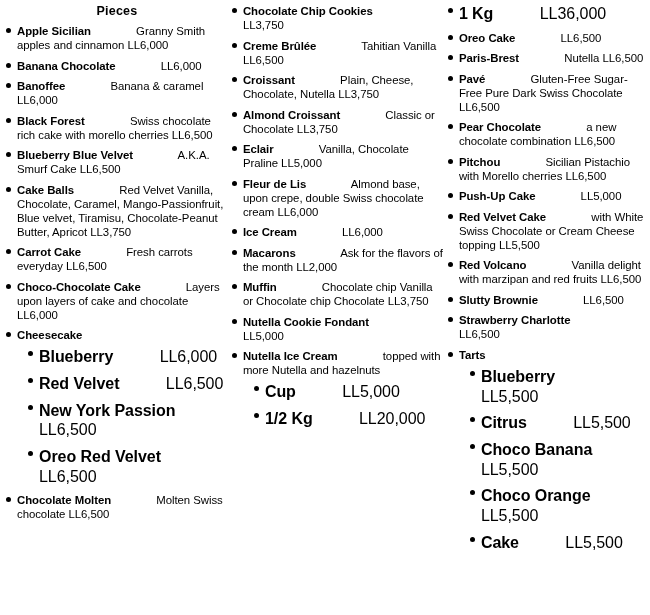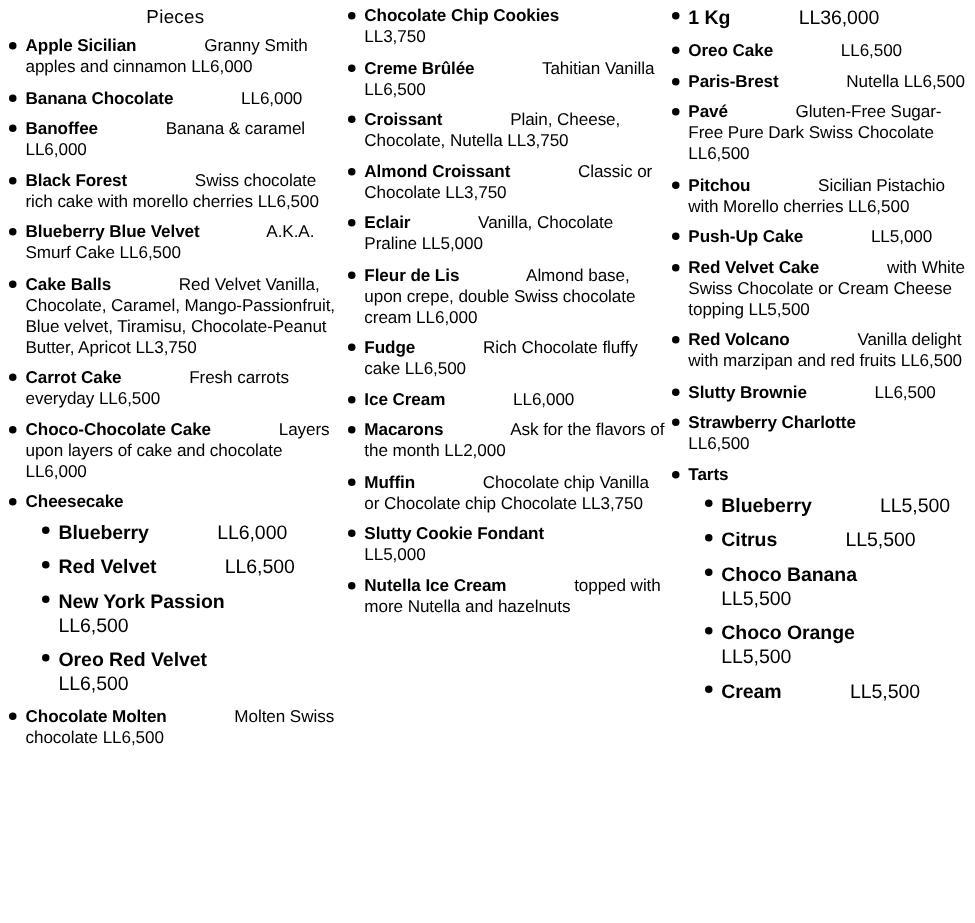--- a/index.html
+++ b/index.html
@@ -30,21 +30,21 @@
   .col {
     box-sizing: border-box;
   }
   .col-1 { width: 228px; padding-right: 4px; }
   .col-2 { width: 218px; padding-right: 4px; }
   .col-3 { width: 198px; }
 
   .col-title {
     text-align: center;
     font-size: 12.5px;
-    font-weight: normal;
+    font-weight: bold;
     margin: 0 0 6px 0;
     letter-spacing: 0.2px;
   }
 
   ul.items {
     list-style: none;
     margin: 0;
     padding: 0;
   }
   li.item {
@@ -59,21 +59,21 @@
     position: absolute;
     left: 0px;
     top: 4px;
     width: 5px;
     height: 5px;
     border-radius: 50%;
     background: #000000;
   }
   li.item.sub {
     padding-left: 11px;
-    font-size: 13px;
+    font-size: 16px;
     margin-bottom: 7px;
   }
   ul.subitems {
     list-style: none;
     margin: 5px 0 0 0;
     padding: 0 0 0 11px;
   }
   .name {
     font-weight: bold;
   }
@@ -110,45 +110,48 @@
     </div>
 
     <div class="col col-2">
       <ul class="items">
           <li class="item"><span class="bullet"></span><span class="name">Chocolate Chip Cookies</span><span class="desc"> LL3,750</span></li>
           <li class="item"><span class="bullet"></span><span class="name">Creme Brûlée</span><span class="desc"> Tahitian Vanilla LL6,500</span></li>
           <li class="item"><span class="bullet"></span><span class="name">Croissant</span><span class="desc"> Plain, Cheese, Chocolate, Nutella LL3,750</span></li>
           <li class="item"><span class="bullet"></span><span class="name">Almond Croissant</span><span class="desc"> Classic or Chocolate LL3,750</span></li>
           <li class="item"><span class="bullet"></span><span class="name">Eclair</span><span class="desc"> Vanilla, Chocolate Praline LL5,000</span></li>
           <li class="item"><span class="bullet"></span><span class="name">Fleur de Lis</span><span class="desc"> Almond base, upon crepe, double Swiss chocolate cream LL6,000</span></li>
-          <li class="item"><span class="bullet"></span><span class="name">Fudge</span><span class="desc"> Rich Chocolate fluffy cake LL6,500</span></li>
           <li class="item"><span class="bullet"></span><span class="name">Ice Cream</span><span class="desc"> LL6,000</span></li>
           <li class="item"><span class="bullet"></span><span class="name">Macarons</span><span class="desc"> Ask for the flavors of the month LL2,000</span></li>
           <li class="item"><span class="bullet"></span><span class="name">Muffin</span><span class="desc"> Chocolate chip Vanilla or Chocolate chip Chocolate LL3,750</span></li>
-          <li class="item"><span class="bullet"></span><span class="name">Slutty Cookie Fondant</span><span class="desc"> LL5,000</span></li>
-          <li class="item"><span class="bullet"></span><span class="name">Nutella Ice Cream</span><span class="desc"> topped with more Nutella and hazelnuts</span></li>
+          <li class="item"><span class="bullet"></span><span class="name">Nutella Cookie Fondant</span><span class="desc"> LL5,000</span></li>
+          <li class="item"><span class="bullet"></span><span class="name">Nutella Ice Cream</span><span class="desc"> topped with more Nutella and hazelnuts</span><ul class="subitems">
+              <li class="item sub"><span class="bullet"></span><span class="name">Cup</span><span class="desc"> LL5,000</span></li>
+              <li class="item sub"><span class="bullet"></span><span class="name">1/2 Kg</span><span class="desc">  LL20,000</span></li>
+            </ul></li>
         </ul>
     </div>
 
     <div class="col col-3">
       <ul class="items">
           <li class="item sub"><span class="bullet"></span><span class="name">1 Kg</span><span class="desc"> LL36,000</span></li>
           <li class="item"><span class="bullet"></span><span class="name">Oreo Cake</span><span class="desc"> LL6,500</span></li>
           <li class="item"><span class="bullet"></span><span class="name">Paris-Brest</span><span class="desc"> Nutella LL6,500</span></li>
           <li class="item"><span class="bullet"></span><span class="name">Pavé</span><span class="desc"> Gluten-Free Sugar-Free Pure Dark Swiss Chocolate LL6,500</span></li>
+          <li class="item"><span class="bullet"></span><span class="name">Pear Chocolate</span><span class="desc"> a new chocolate combination LL6,500</span></li>
           <li class="item"><span class="bullet"></span><span class="name">Pitchou</span><span class="desc"> Sicilian Pistachio with Morello cherries LL6,500</span></li>
           <li class="item"><span class="bullet"></span><span class="name">Push-Up Cake</span><span class="desc"> LL5,000</span></li>
           <li class="item"><span class="bullet"></span><span class="name">Red Velvet Cake</span><span class="desc"> with White Swiss Chocolate or Cream Cheese topping LL5,500</span></li>
           <li class="item"><span class="bullet"></span><span class="name">Red Volcano</span><span class="desc"> Vanilla delight with marzipan and red fruits LL6,500</span></li>
           <li class="item"><span class="bullet"></span><span class="name">Slutty Brownie</span><span class="desc"> LL6,500</span></li>
           <li class="item"><span class="bullet"></span><span class="name">Strawberry Charlotte</span><span class="desc"> LL6,500</span></li>
           <li class="item"><span class="bullet"></span><span class="name">Tarts</span><ul class="subitems">
               <li class="item sub"><span class="bullet"></span><span class="name">Blueberry</span><span class="desc"> LL5,500</span></li>
               <li class="item sub"><span class="bullet"></span><span class="name">Citrus</span><span class="desc"> LL5,500</span></li>
               <li class="item sub"><span class="bullet"></span><span class="name">Choco Banana</span><span class="desc"> LL5,500</span></li>
               <li class="item sub"><span class="bullet"></span><span class="name">Choco Orange</span><span class="desc"> LL5,500</span></li>
-              <li class="item sub"><span class="bullet"></span><span class="name">Cream</span><span class="desc"> LL5,500</span></li>
+              <li class="item sub"><span class="bullet"></span><span class="name">Cake</span><span class="desc"> LL5,500</span></li>
             </ul></li>
         </ul>
     </div>
 
   </div>
 </div>
 
 </body></html>

